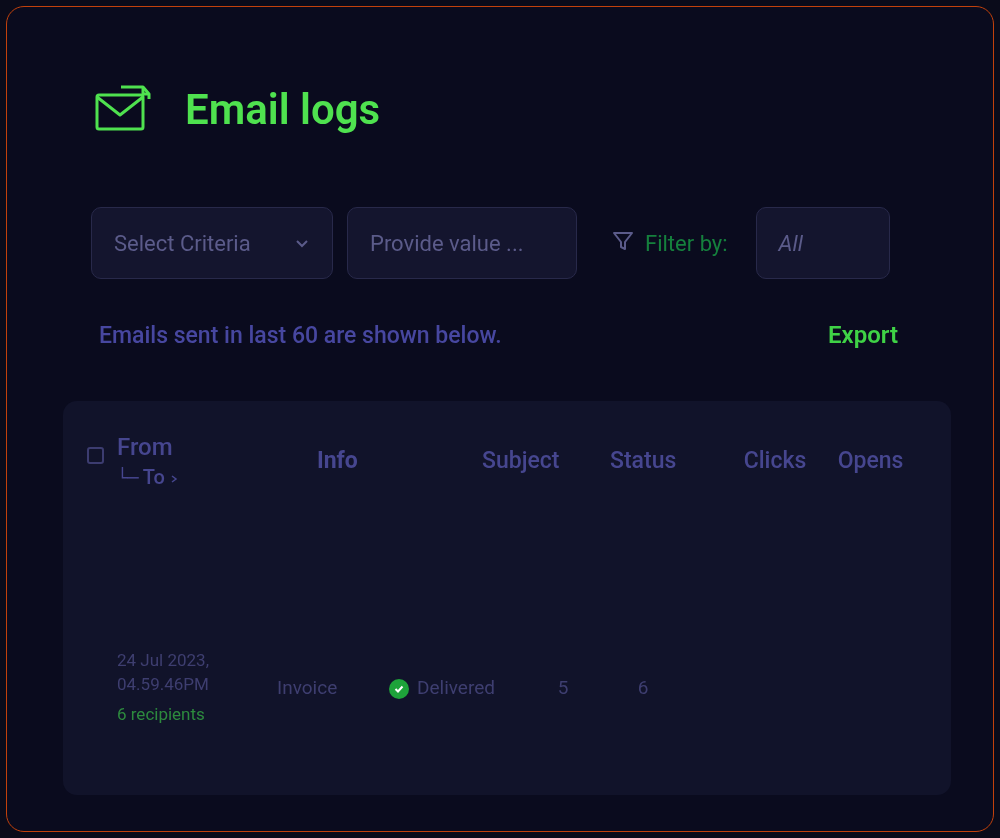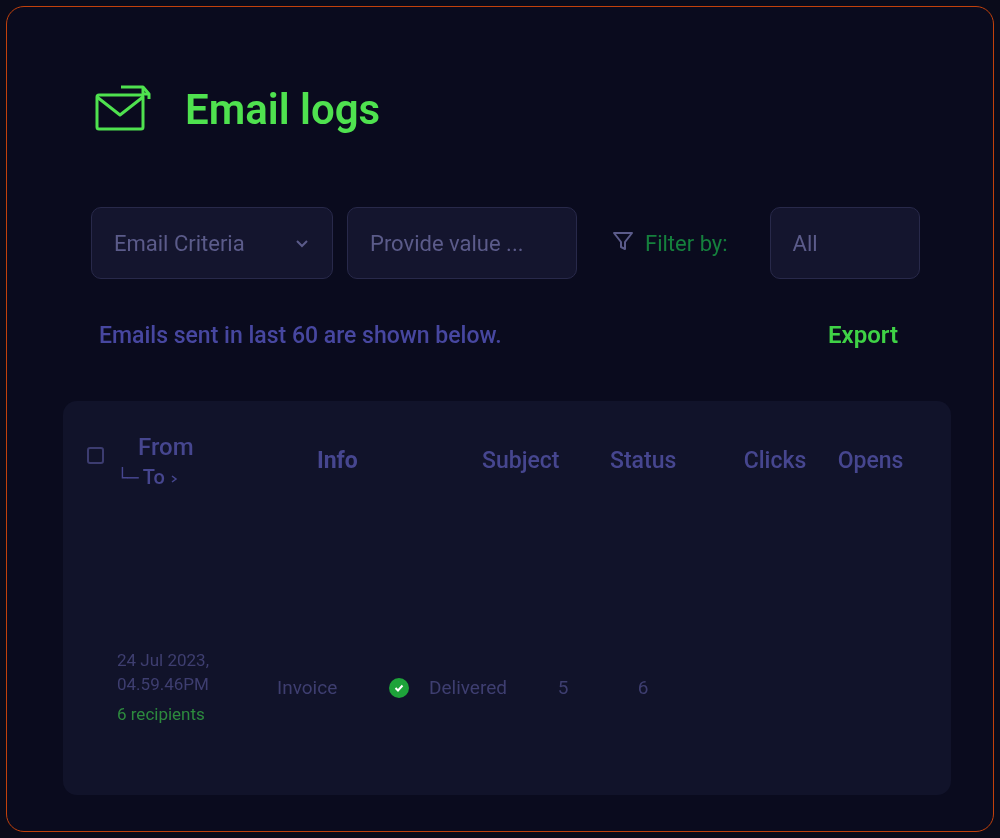--- a/index.html
+++ b/index.html
@@ -48,21 +48,21 @@
     padding: 0 22px;
     border: 1px solid #28294a;
     border-radius: 10px;
     background: #14152e;
     color: #5b5b8a;
     font-size: 22px;
     cursor: pointer;
   }
   .criteria-box { width: 242px; }
   .value-box { width: 230px; }
-  .all-box { width: 150px; margin-left: 28px; }
+  .all-box { width: 134px; margin-left: 14px; font-style: italic; }
   .chev {
     width: 16px; height: 16px;
   }
 
   .filter-label {
     display: flex;
     align-items: center;
     gap: 10px;
     margin-left: 20px;
     color: #15803d;
@@ -100,21 +100,21 @@
   }
   .thead {
     display: flex;
     align-items: flex-start;
     color: #46468f;
     font-size: 23px;
     font-weight: 500;
   }
   .th-check { width: 30px; display:flex; align-items:center; margin-top: 14px; }
   .th-fromto { flex: 0 0 200px; }
-  .th-fromto .from-lbl { font-size: 24px; margin-left: 21px; }
+  .th-fromto .from-lbl { font-size: 24px; }
   .th-fromto .to-line {
     display: flex;
     align-items: center;
     font-size: 20px;
     margin-top: 4px;
     color: #46468f;
   }
   .tree-conn {
     color: #46468f;
     font-size: 18px;
@@ -148,21 +148,21 @@
   .to-email-line {
     display: flex;
     align-items: center;
     font-size: 13px;
     margin-top: 10px;
     color: #3a3a66;
   }
   .td-info { flex: 0 0 160px; font-size: 17px; line-height: 1.4; }
   .td-info .recipients { color: #2d8a3e; margin-top: 6px; font-size: 17px; }
   .td-subject { flex: 0 0 112px; font-size: 19px; }
-  .td-status { flex: 0 0 130px; display:flex; align-items:center; gap:20px; font-size: 19px; }
+  .td-status { flex: 0 0 130px; display:flex; align-items:flex-end; gap:8px; font-size: 19px; }
   .status-dot {
     width: 20px; height: 20px; border-radius: 50%;
     background: #1ea33a;
     display: inline-flex; align-items: center; justify-content: center;
   }
   .status-dot svg { width: 12px; height: 12px; }
   .td-clicks { flex: 0 0 88px; text-align:center; font-size: 19px; }
   .td-opens  { flex: 0 0 72px; text-align:center; font-size: 19px; }
 
   .chev-small { width: 10px; height: 10px; }
@@ -179,21 +179,21 @@
         <path d="M52 10 V17 H58"></path>
         <rect x="6" y="18" width="46" height="34" rx="2"></rect>
         <path d="M6 20 L29 38 L52 20"></path>
       </svg>
     </span>
     <h1 class="page-title">Email logs</h1>
   </div>
 
   <div class="filters">
     <div class="select-box criteria-box">
-      <span>Email Criteria</span>
+      <span>Select Criteria</span>
       <span>
         <svg class="chev" viewBox="0 0 16 16" fill="none" stroke="#5b5b8a" stroke-width="2">
             <path d="M3 6 L8 11 L13 6"></path>
           </svg>
       </span>
     </div>
     <div class="select-box value-box">
       <span>Provide value ...</span>
     </div>
     <div class="filter-label">

